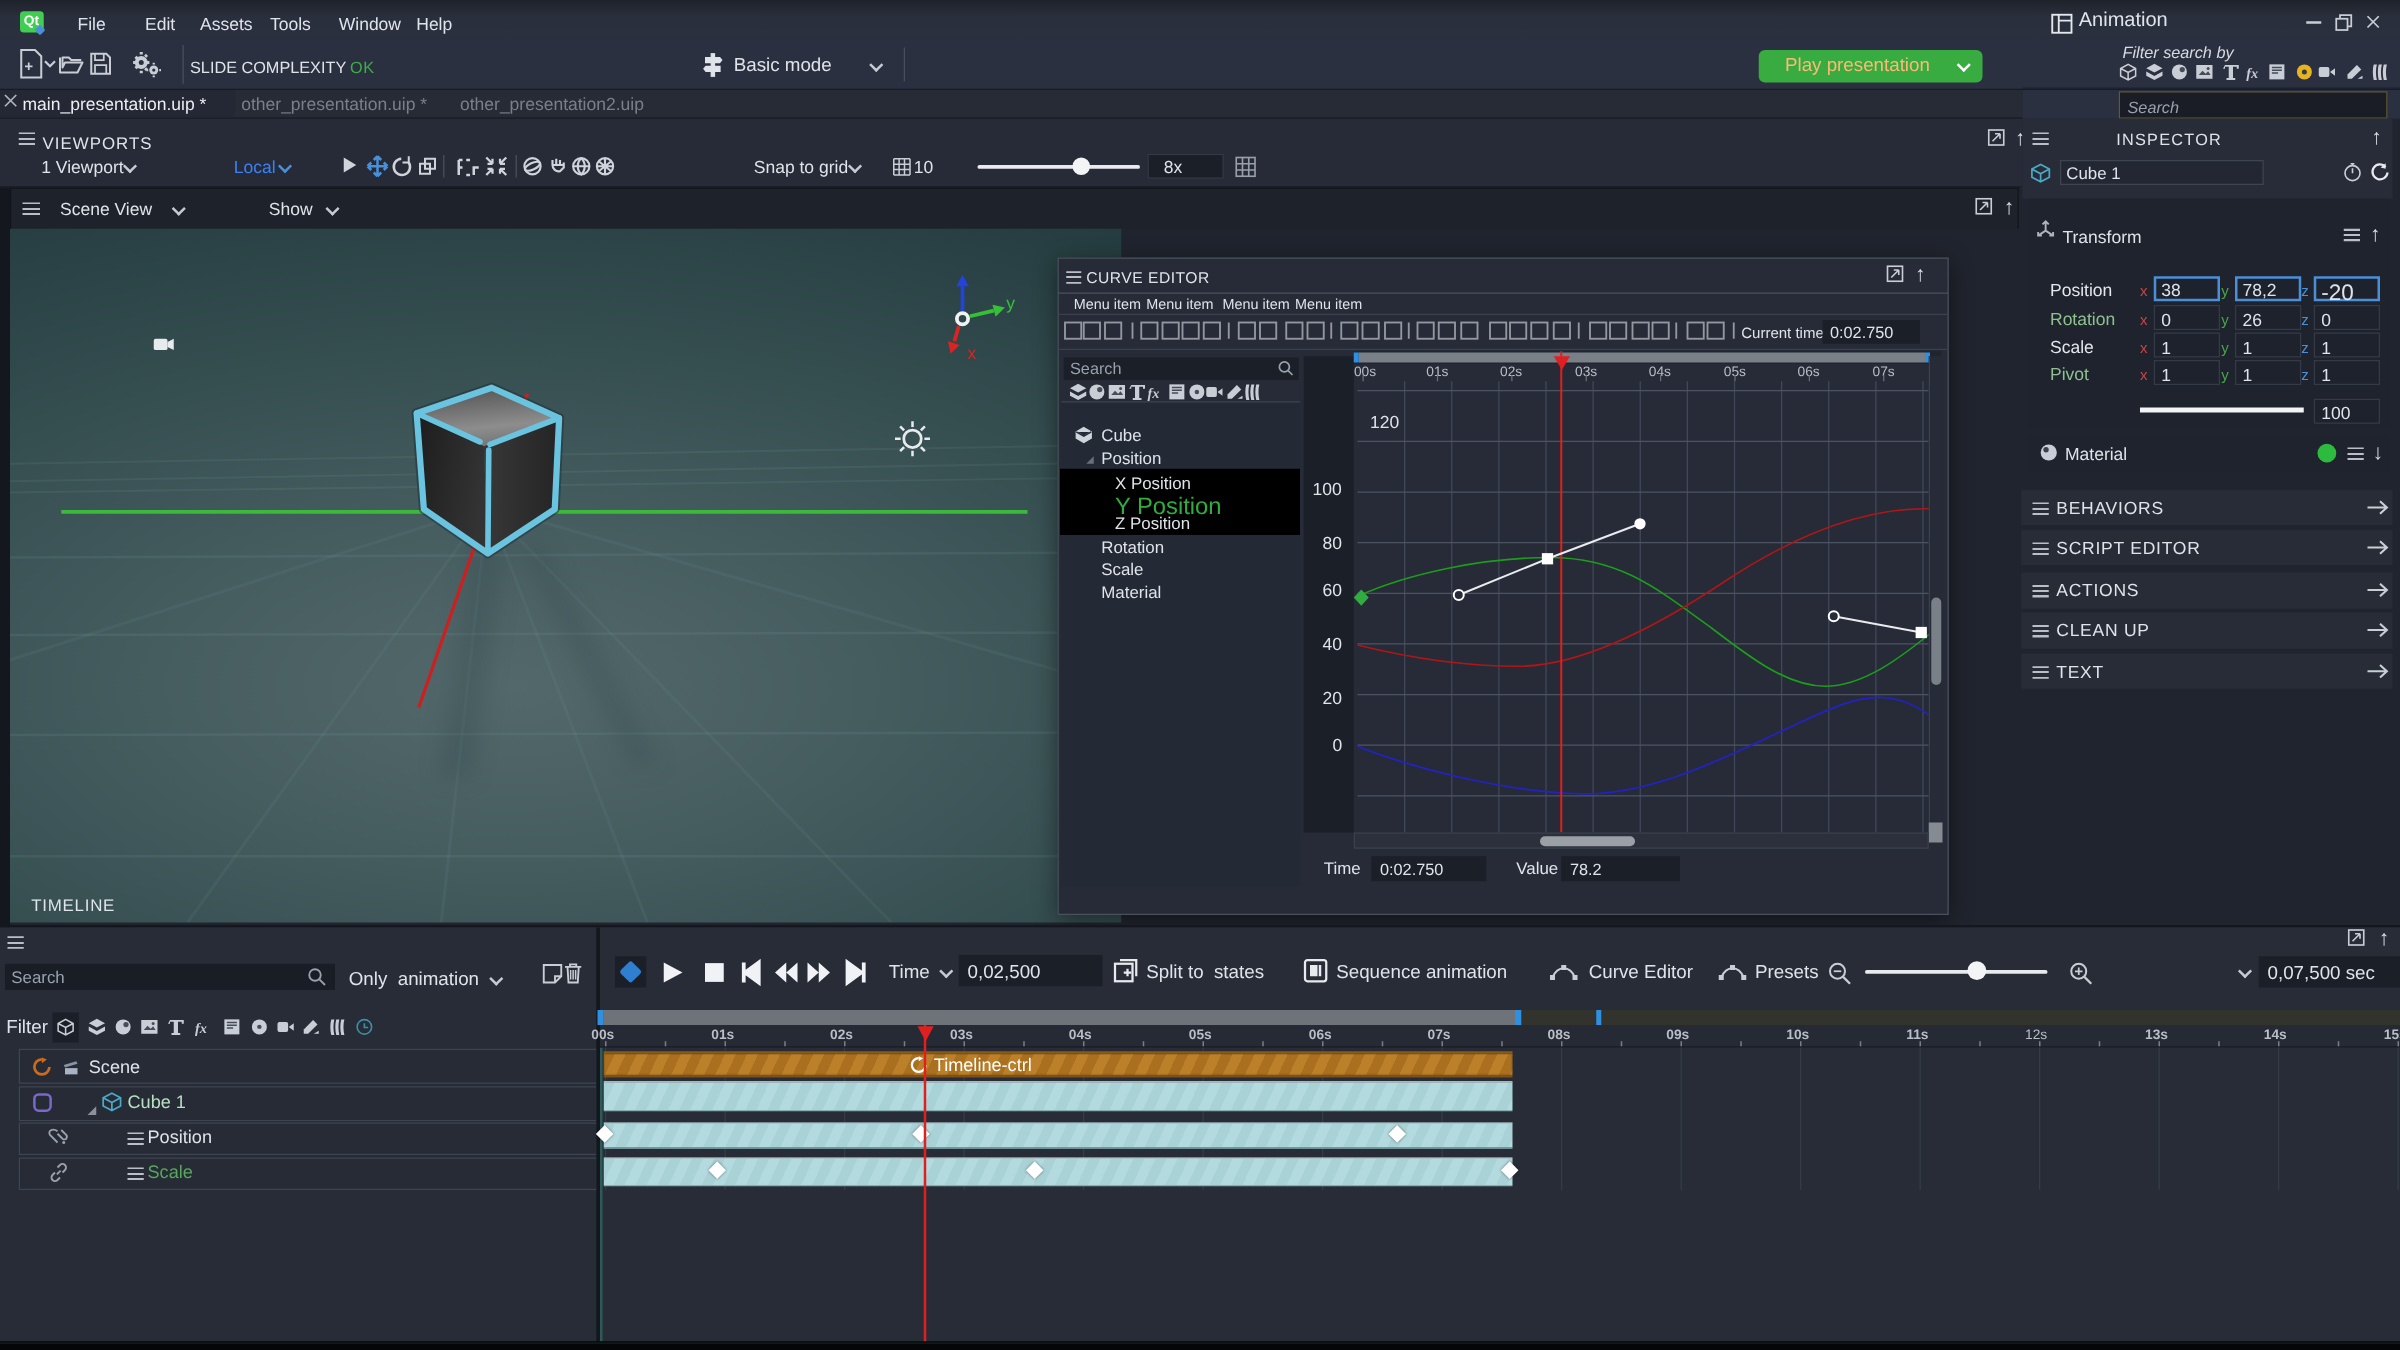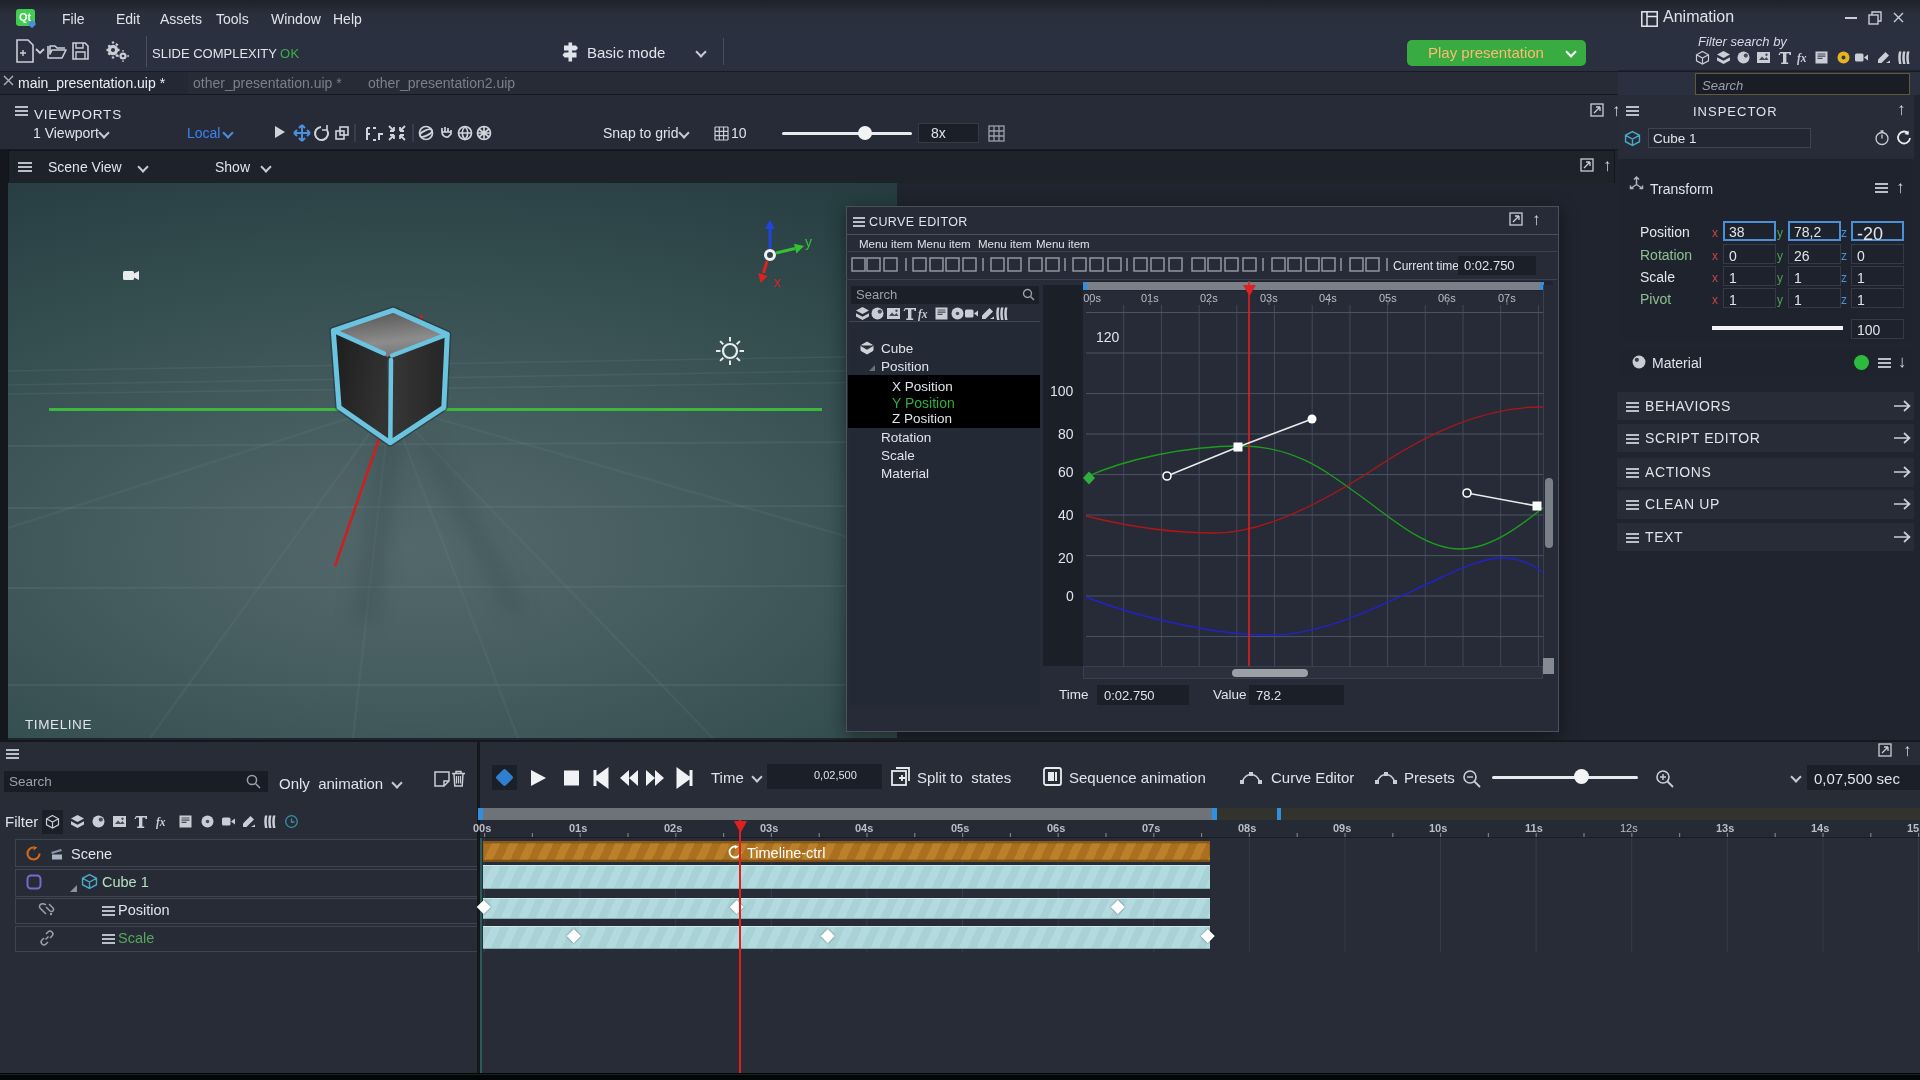--- a/index.html
+++ b/index.html
@@ -414,21 +414,21 @@
         <path d="M7 1 L13 4.5 V9.5 L7 13 L1 9.5 V4.5 Z M1 4.5 L7 8 L13 4.5 M7 8 V13" fill="#cfd4db" stroke="#cfd4db" stroke-width="1"></path>
         <path d="M1 4.5 L7 8 L13 4.5" stroke="#242936" stroke-width="1.2" fill="none"></path>
       </svg>
   <div class="txt" style="left:35px;top:135px;font-size:13.5px;">Cube</div>
   <div class="txt" style="left:35px;top:153px;font-size:13.5px;">Position</div>
   <svg style="left:22px;top:158px;" width="8" height="8" viewBox="0 0 8 8">
         <path d="M1 7 L7 7 L7 1 Z" fill="#6a7078"></path>
       </svg>
   <div class="abs" style="left:2px;top:169px;width:192px;height:53px;background:#000;"></div>
   <div class="txt" style="left:46px;top:173px;font-size:13.5px;">X Position</div>
-  <div class="txt" style="left:46px;top:189px;font-size:14px;color:#2fae3f;">Y Position</div>
+  <div class="txt" style="left:46px;top:189px;font-size:19px;color:#2fae3f;">Y Position</div>
   <div class="txt" style="left:46px;top:205px;font-size:13.5px;">Z Position</div>
   <div class="txt" style="left:35px;top:224px;font-size:13.5px;">Rotation</div>
   <div class="txt" style="left:35px;top:242px;font-size:13.5px;">Scale</div>
   <div class="txt" style="left:35px;top:260px;font-size:13.5px;">Material</div>
 
   <div class="abs" style="left:197px;top:79px;width:40px;height:381px;background:#1b1f28;"></div>
   <div class="txt" style="left:204px;top:123px;font-size:14px;margin-left:46px;">120</div>
   <div class="txt" style="left:204px;top:177px;font-size:14px;">100</div>
   <div class="txt" style="left:212px;top:220px;font-size:14px;">80</div>
   <div class="txt" style="left:212px;top:258px;font-size:14px;">60</div>
@@ -703,21 +703,21 @@
   <path d="M1 1 l15 8 l-15 8 z" fill="#f0f2f5"></path>
   <rect x="34" y="1.5" width="15" height="15" fill="#f0f2f5"></rect>
   <path d="M65 1 v16 M77 1 l-11 8 l11 8 z" stroke="#f0f2f5" stroke-width="3" fill="#f0f2f5"></path>
   <path d="M99 1 l-9 8 l9 8 z M108 1 l-9 8 l9 8 z" fill="#f0f2f5"></path>
   <path d="M116 1 l9 8 l-9 8 z M125 1 l9 8 l-9 8 z" fill="#f0f2f5"></path>
   <path d="M148 1 l11 8 l-11 8 z M161 1 v16" stroke="#f0f2f5" stroke-width="3" fill="#f0f2f5"></path>
 </svg>
 <div class="txt" style="left:711px;top:769px;font-size:15px;">Time</div>
 <div class="chev" style="left:753px;top:773px;"></div>
 <div class="abs" style="left:767px;top:764px;width:115px;height:25px;background:#1b1f28;"></div>
-<div class="txt" style="left:814px;top:769px;font-size:11px;">0,02,500</div>
+<div class="txt" style="left:774px;top:769px;font-size:15px;">0,02,500</div>
 <svg style="left:891px;top:767px;" width="19" height="19" viewBox="0 0 19 19">
       <path d="M5 1 H18 V14" fill="none" stroke="#e8eaee" stroke-width="1.8"></path>
       <rect x="1" y="4" width="14" height="14" fill="none" stroke="#e8eaee" stroke-width="1.8"></rect>
       <path d="M8 11 h6 M11 8 v6" stroke="#e8eaee" stroke-width="1.8"></path>
     </svg>
 <div class="txt" style="left:917px;top:769px;font-size:15px;">Split to&nbsp; states</div>
 <svg style="left:1043px;top:767px;" width="19" height="19" viewBox="0 0 19 19">
       <rect x="1" y="1" width="17" height="17" rx="2" fill="none" stroke="#e8eaee" stroke-width="1.8"></rect>
       <rect x="5" y="5" width="6" height="9" fill="#e8eaee"></rect>
       <path d="M13 5 v9" stroke="#e8eaee" stroke-width="2"></path>

